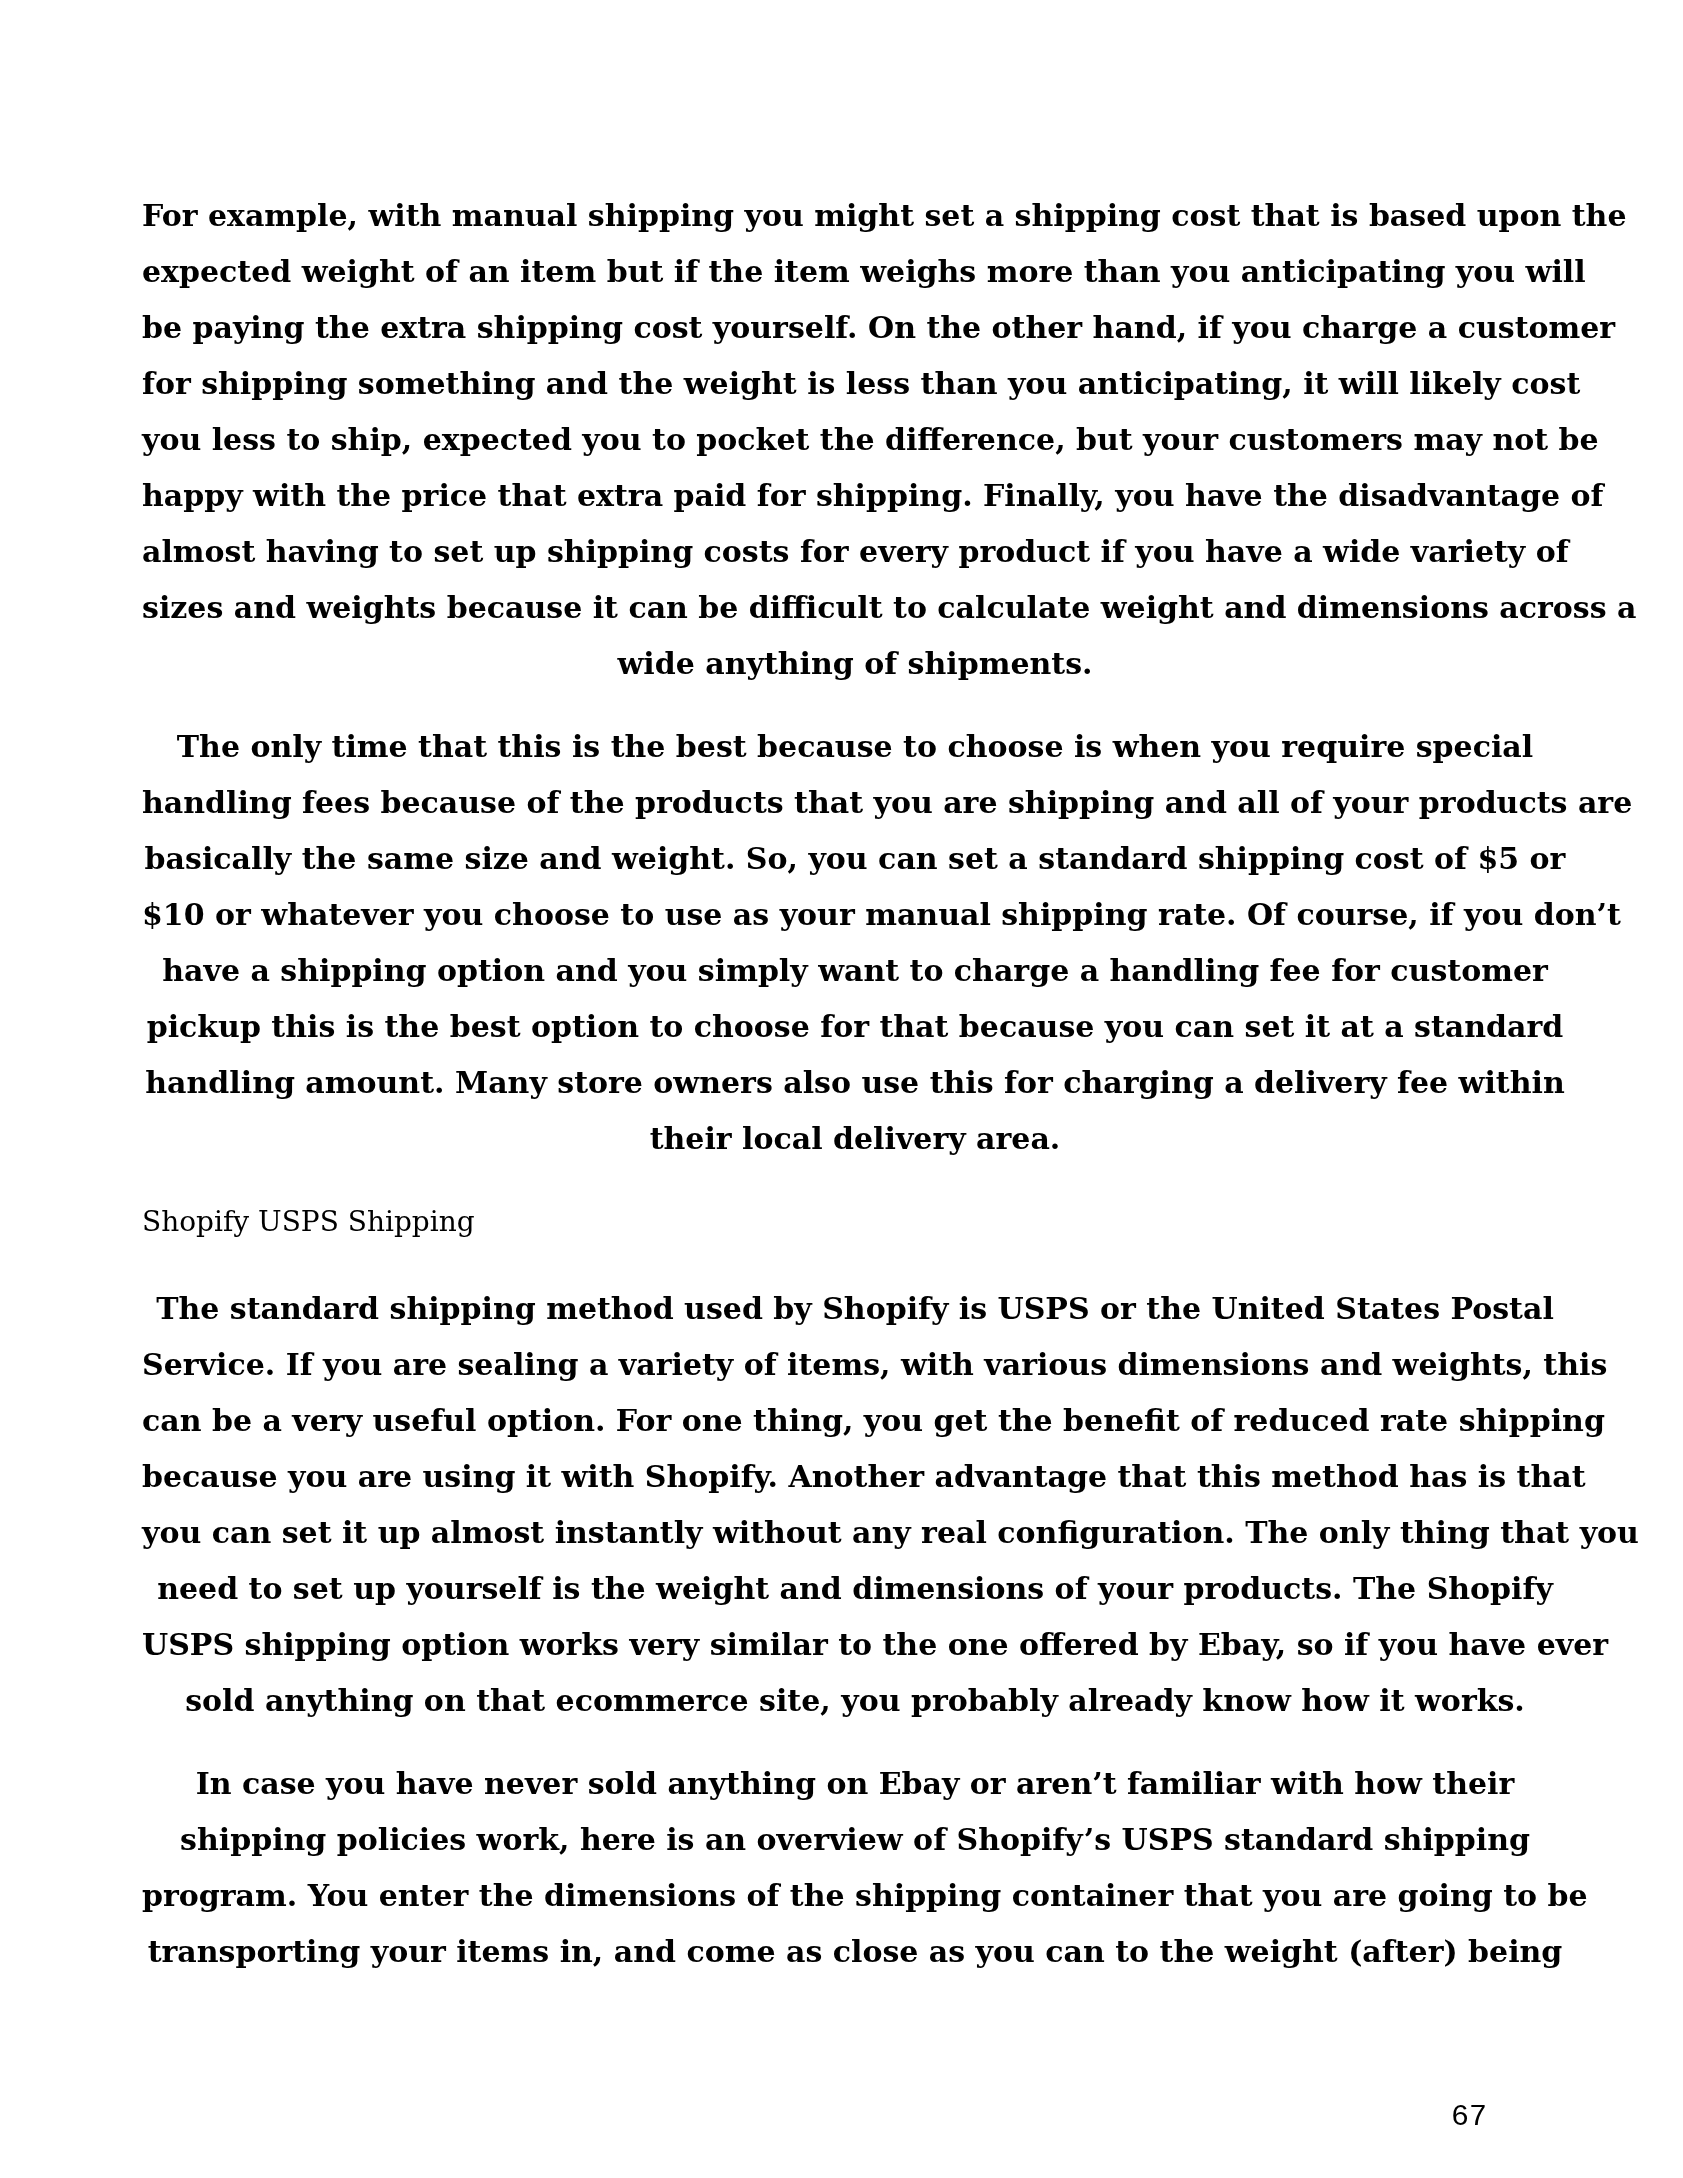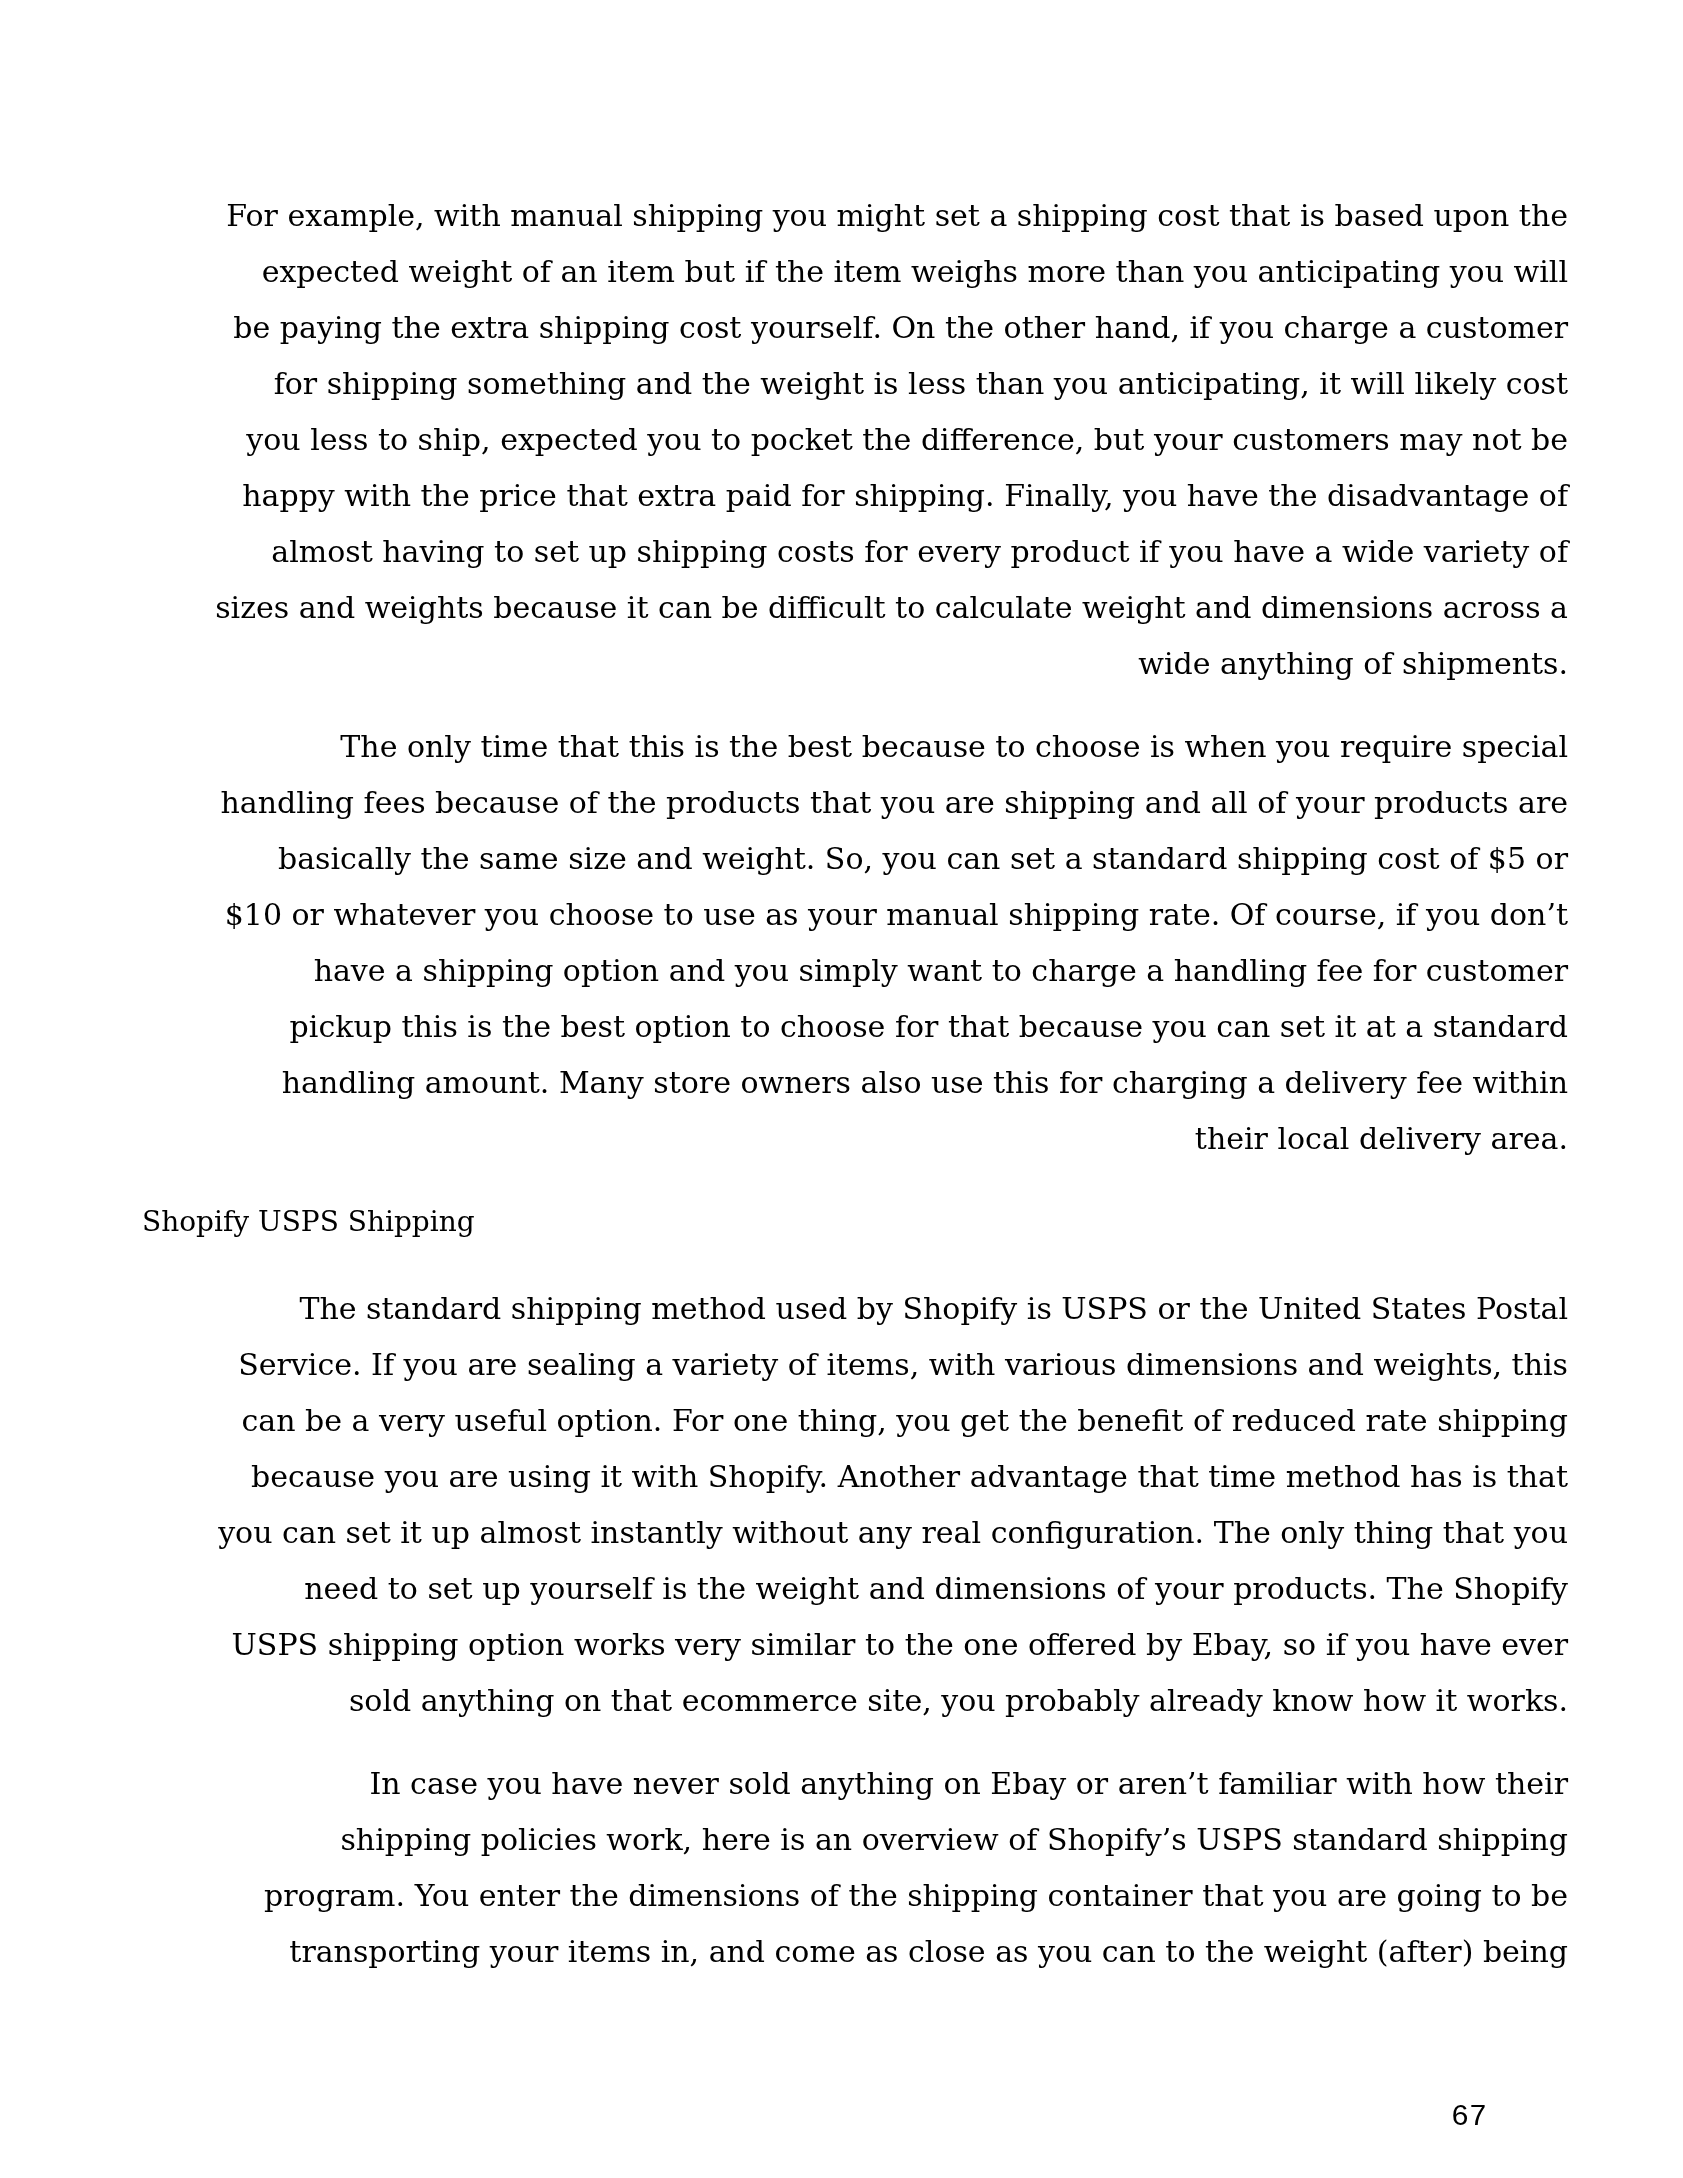--- a/index.html
+++ b/index.html
@@ -23,21 +23,22 @@
     top: 188px;
     width: 1426px;
   }
   .paragraph {
     margin: 0 0 27px 0;
   }
   .line {
     font-size: 30px;
     line-height: 56px;
     white-space: nowrap;
-    text-align: right;
+    text-align: center;
+    font-weight: bold;
   }
   .heading {
     font-size: 28px;
     line-height: 56px;
     font-weight: normal;
     margin: 23px 0 31px 0;
   }
   .page-number {
     position: absolute;
     top: 2099px;
@@ -75,21 +76,21 @@
       <div class="line">handling amount. Many store owners also use this for charging a delivery fee within</div>
       <div class="line">their local delivery area.</div>
     </section>
 
     <h2 class="heading">Shopify USPS Shipping</h2>
 
     <section class="paragraph">
       <div class="line">The standard shipping method used by Shopify is USPS or the United States Postal</div>
       <div class="line">Service. If you are sealing a variety of items, with various dimensions and weights, this</div>
       <div class="line">can be a very useful option. For one thing, you get the benefit of reduced rate shipping</div>
-      <div class="line">because you are using it with Shopify. Another advantage that time method has is that</div>
+      <div class="line">because you are using it with Shopify. Another advantage that this method has is that</div>
       <div class="line">you can set it up almost instantly without any real configuration. The only thing that you</div>
       <div class="line">need to set up yourself is the weight and dimensions of your products. The Shopify</div>
       <div class="line">USPS shipping option works very similar to the one offered by Ebay, so if you have ever</div>
       <div class="line">sold anything on that ecommerce site, you probably already know how it works.</div>
     </section>
 
     <section class="paragraph">
       <div class="line">In case you have never sold anything on Ebay or aren’t familiar with how their</div>
       <div class="line">shipping policies work, here is an overview of Shopify’s USPS standard shipping</div>
       <div class="line">program. You enter the dimensions of the shipping container that you are going to be</div>

